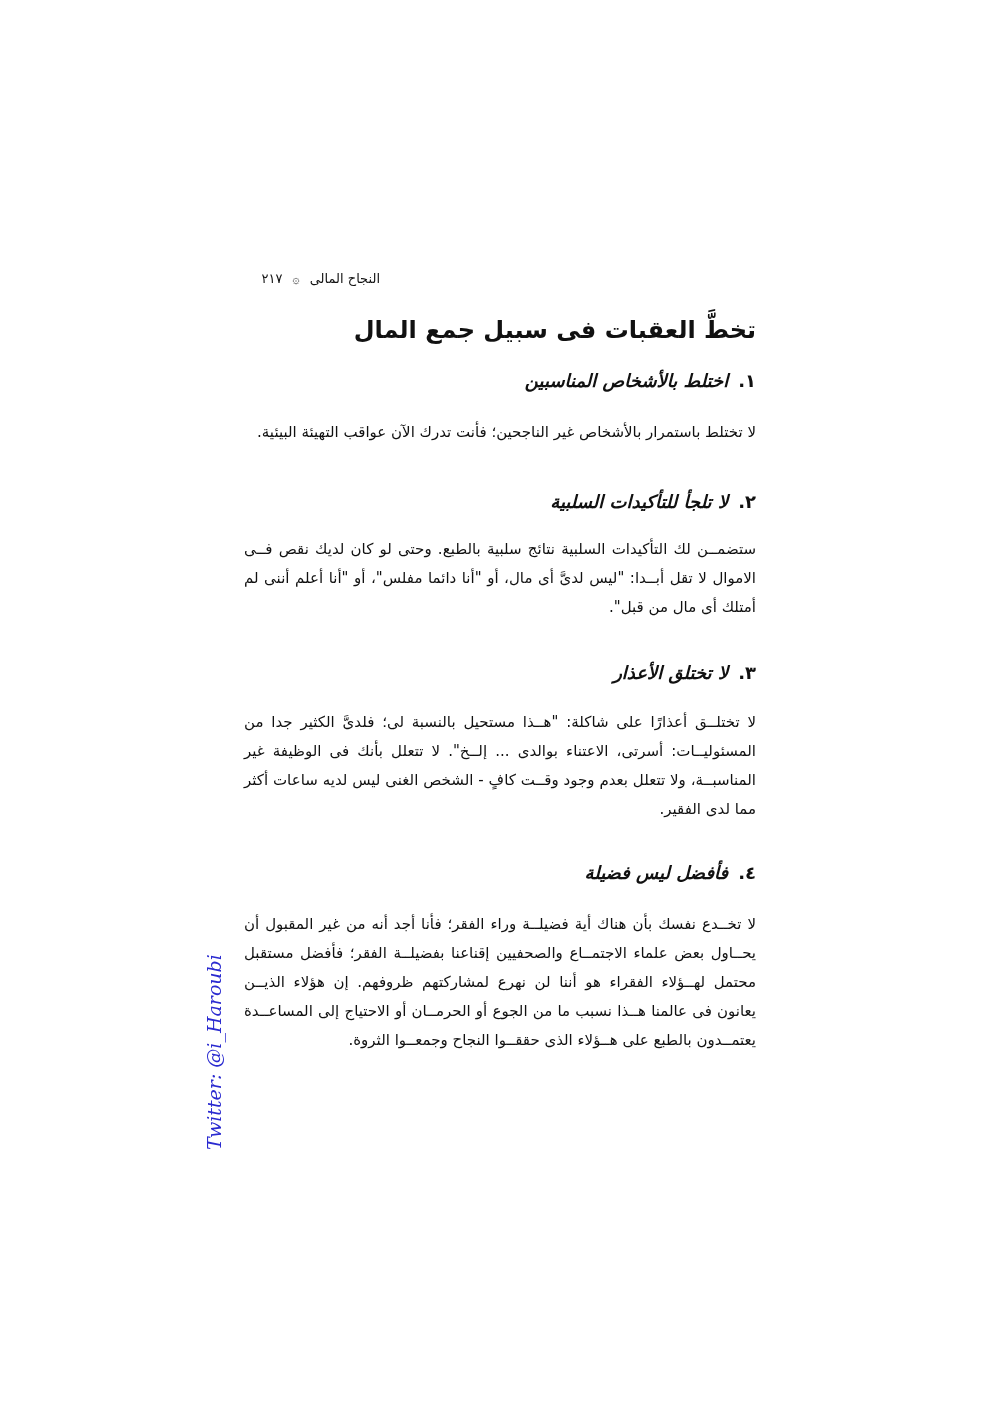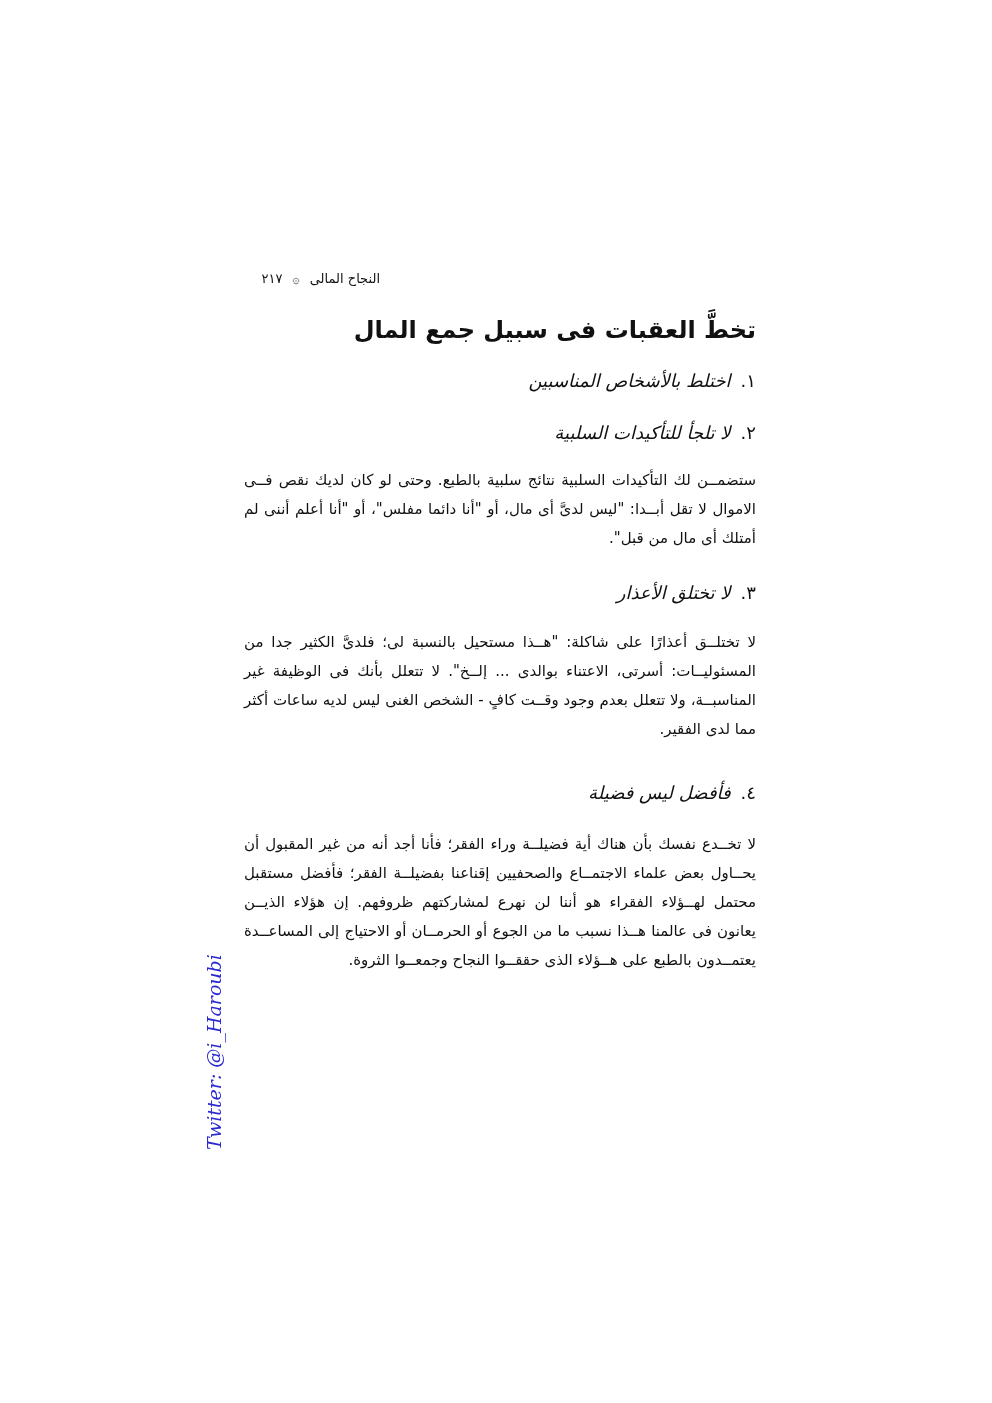--- a/index.html
+++ b/index.html
@@ -52,36 +52,36 @@
       text-align: right;
     }
     .para {
       font-size: 15px;
       line-height: 29px;
       margin: 0;
       text-align-last: right;
     }
     .section-heading {
       font-size: 18px;
-      font-weight: normal;
+      font-weight: bold;
       font-style: italic;
       margin: 0;
       line-height: 30px;
       text-align: right;
     }
     .section-heading .num {
       display: inline-block;
       margin-left: 10px;
       font-style: normal;
     }
     #intro { margin-bottom: 40px; }
     #h1 { margin-bottom: 22px; }
     #p1 { margin-bottom: 40px; }
     #h2 { margin-bottom: 18px; }
-    #p2 { margin-bottom: 25px; }
+    #p2 { margin-bottom: 36px; }
     #h3 { margin-bottom: 20px; }
     #p3 { margin-bottom: 34px; }
     #h4 { margin-bottom: 22px; }
 
     .watermark {
       position: absolute;
       left: 200px;
       top: 1150px;
       transform-origin: left top;
       transform: rotate(-90deg);
@@ -103,20 +103,21 @@
     <span class="ornament">۞</span>
     <span>٢١٧</span>
   </div>
 
   <div class="content">
     <h1 class="chapter-title">تخطَّ العقبات فى سبيل جمع المال</h1>
 
     <h2 class="section-heading" id="h1">
       <span class="num">١.</span><span>اختلط بالأشخاص المناسبين</span>
     </h2>
+    <p class="para" id="p1">لا تختلط باستمرار بالأشخاص غير الناجحين؛ فأنت تدرك الآن عواقب التهيئة البيئية.</p>
 
     <h2 class="section-heading" id="h2">
       <span class="num">٢.</span><span>لا تلجأ للتأكيدات السلبية</span>
     </h2>
     <p class="para" id="p2">ستضمــن لك التأكيدات السلبية نتائج سلبية بالطبع. وحتى لو كان لديك نقص فــى الاموال لا تقل أبــدا: "ليس لدىَّ أى مال، أو "أنا دائما مفلس"، أو "أنا أعلم أننى لم أمتلك أى مال من قبل".</p>
 
     <h2 class="section-heading" id="h3">
       <span class="num">٣.</span><span>لا تختلق الأعذار</span>
     </h2>
     <p class="para" id="p3">لا تختلــق أعذارًا على شاكلة: "هــذا مستحيل بالنسبة لى؛ فلدىَّ الكثير جدا من المسئوليــات: أسرتى، الاعتناء بوالدى ... إلــخ". لا تتعلل بأنك فى الوظيفة غير المناسبــة، ولا تتعلل بعدم وجود وقــت كافٍ - الشخص الغنى ليس لديه ساعات أكثر مما لدى الفقير.</p>

